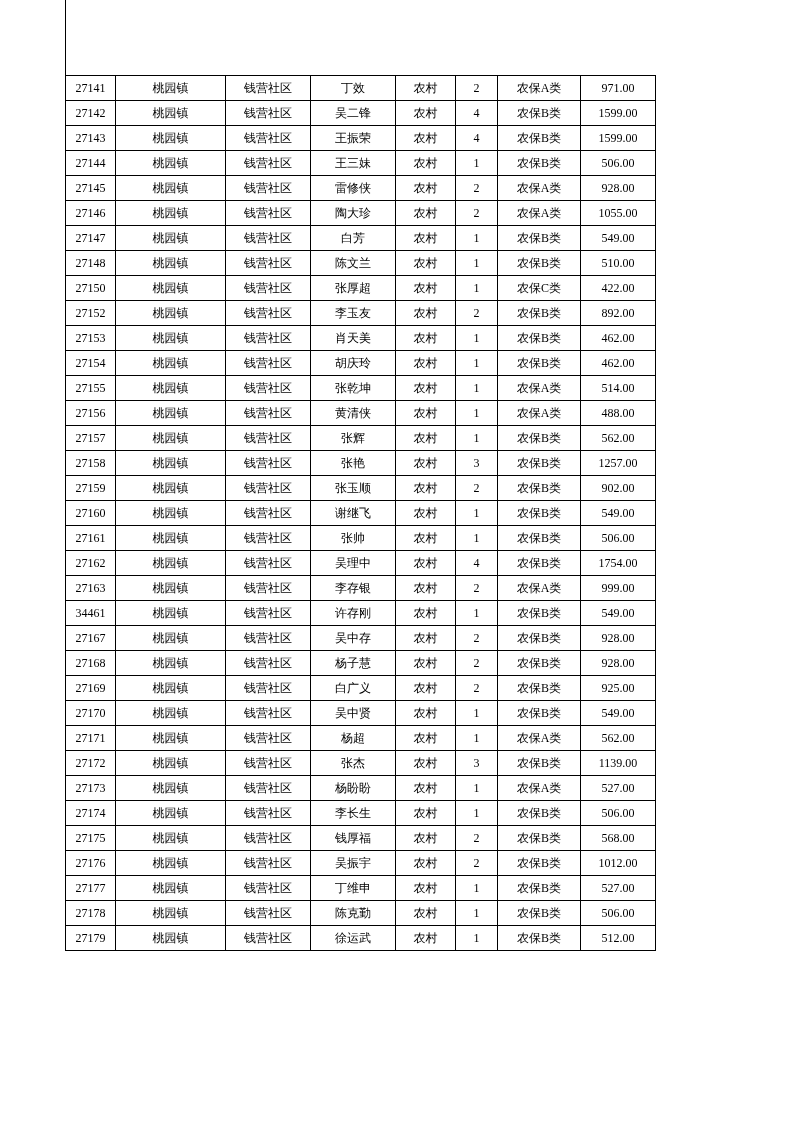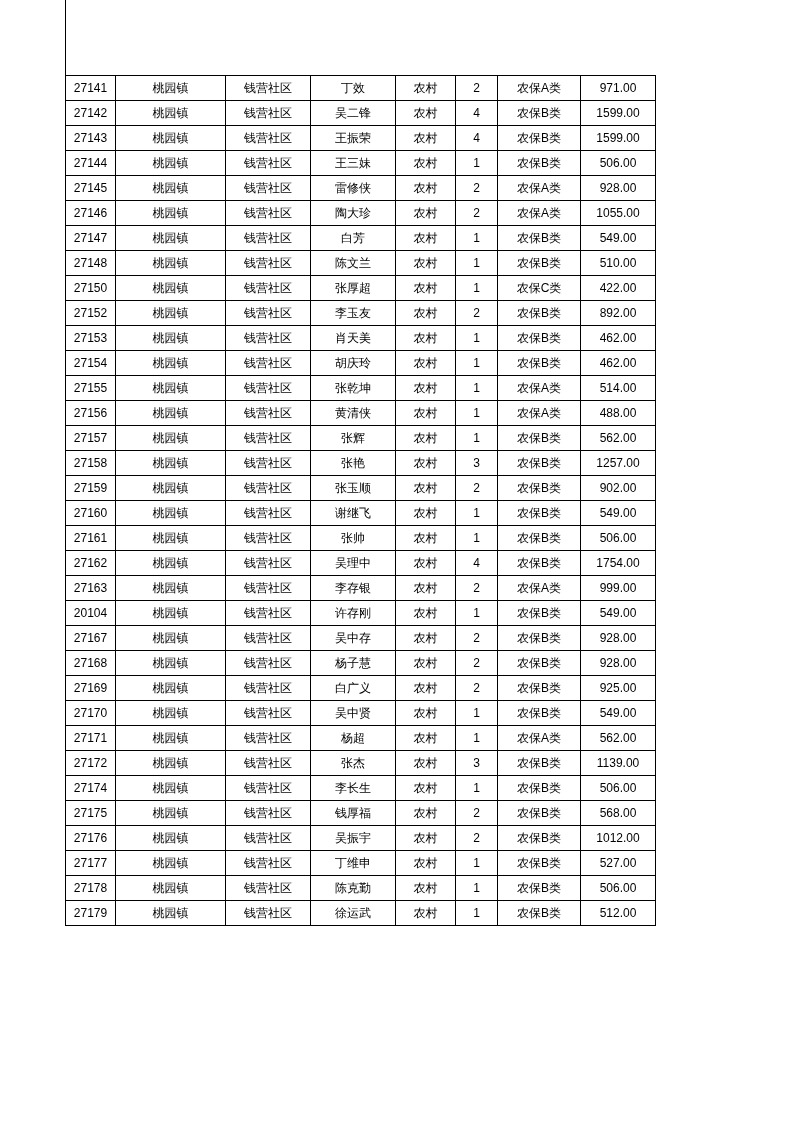--- a/index.html
+++ b/index.html
@@ -6,21 +6,21 @@
     margin: 0;
     padding: 0;
     background: #ffffff;
   }
   .page {
     position: relative;
     width: 793px;
     height: 968px;
     background: #ffffff;
     overflow: hidden;
-    font-family: Liberation Sans, sans-serif;
+    font-family: Liberation Serif, serif;
     color: #000000;
   }
   
   .edge-line {
     position: absolute;
     left: 65px;
     top: 0;
     width: 1px;
     height: 76px;
     background: #000000;
@@ -276,21 +276,21 @@
           <td class="c0">27163</td>
           <td class="c1">桃园镇</td>
           <td class="c2">钱营社区</td>
           <td class="c3">李存银</td>
           <td class="c4">农村</td>
           <td class="c5">2</td>
           <td class="c6">农保A类</td>
           <td class="c7">999.00</td>
         </tr>
         <tr>
-          <td class="c0">20104</td>
+          <td class="c0">34461</td>
           <td class="c1">桃园镇</td>
           <td class="c2">钱营社区</td>
           <td class="c3">许存刚</td>
           <td class="c4">农村</td>
           <td class="c5">1</td>
           <td class="c6">农保B类</td>
           <td class="c7">549.00</td>
         </tr>
         <tr>
           <td class="c0">27167</td>
@@ -344,20 +344,30 @@
         </tr>
         <tr>
           <td class="c0">27172</td>
           <td class="c1">桃园镇</td>
           <td class="c2">钱营社区</td>
           <td class="c3">张杰</td>
           <td class="c4">农村</td>
           <td class="c5">3</td>
           <td class="c6">农保B类</td>
           <td class="c7">1139.00</td>
+        </tr>
+        <tr>
+          <td class="c0">27173</td>
+          <td class="c1">桃园镇</td>
+          <td class="c2">钱营社区</td>
+          <td class="c3">杨盼盼</td>
+          <td class="c4">农村</td>
+          <td class="c5">1</td>
+          <td class="c6">农保A类</td>
+          <td class="c7">527.00</td>
         </tr>
         <tr>
           <td class="c0">27174</td>
           <td class="c1">桃园镇</td>
           <td class="c2">钱营社区</td>
           <td class="c3">李长生</td>
           <td class="c4">农村</td>
           <td class="c5">1</td>
           <td class="c6">农保B类</td>
           <td class="c7">506.00</td>

